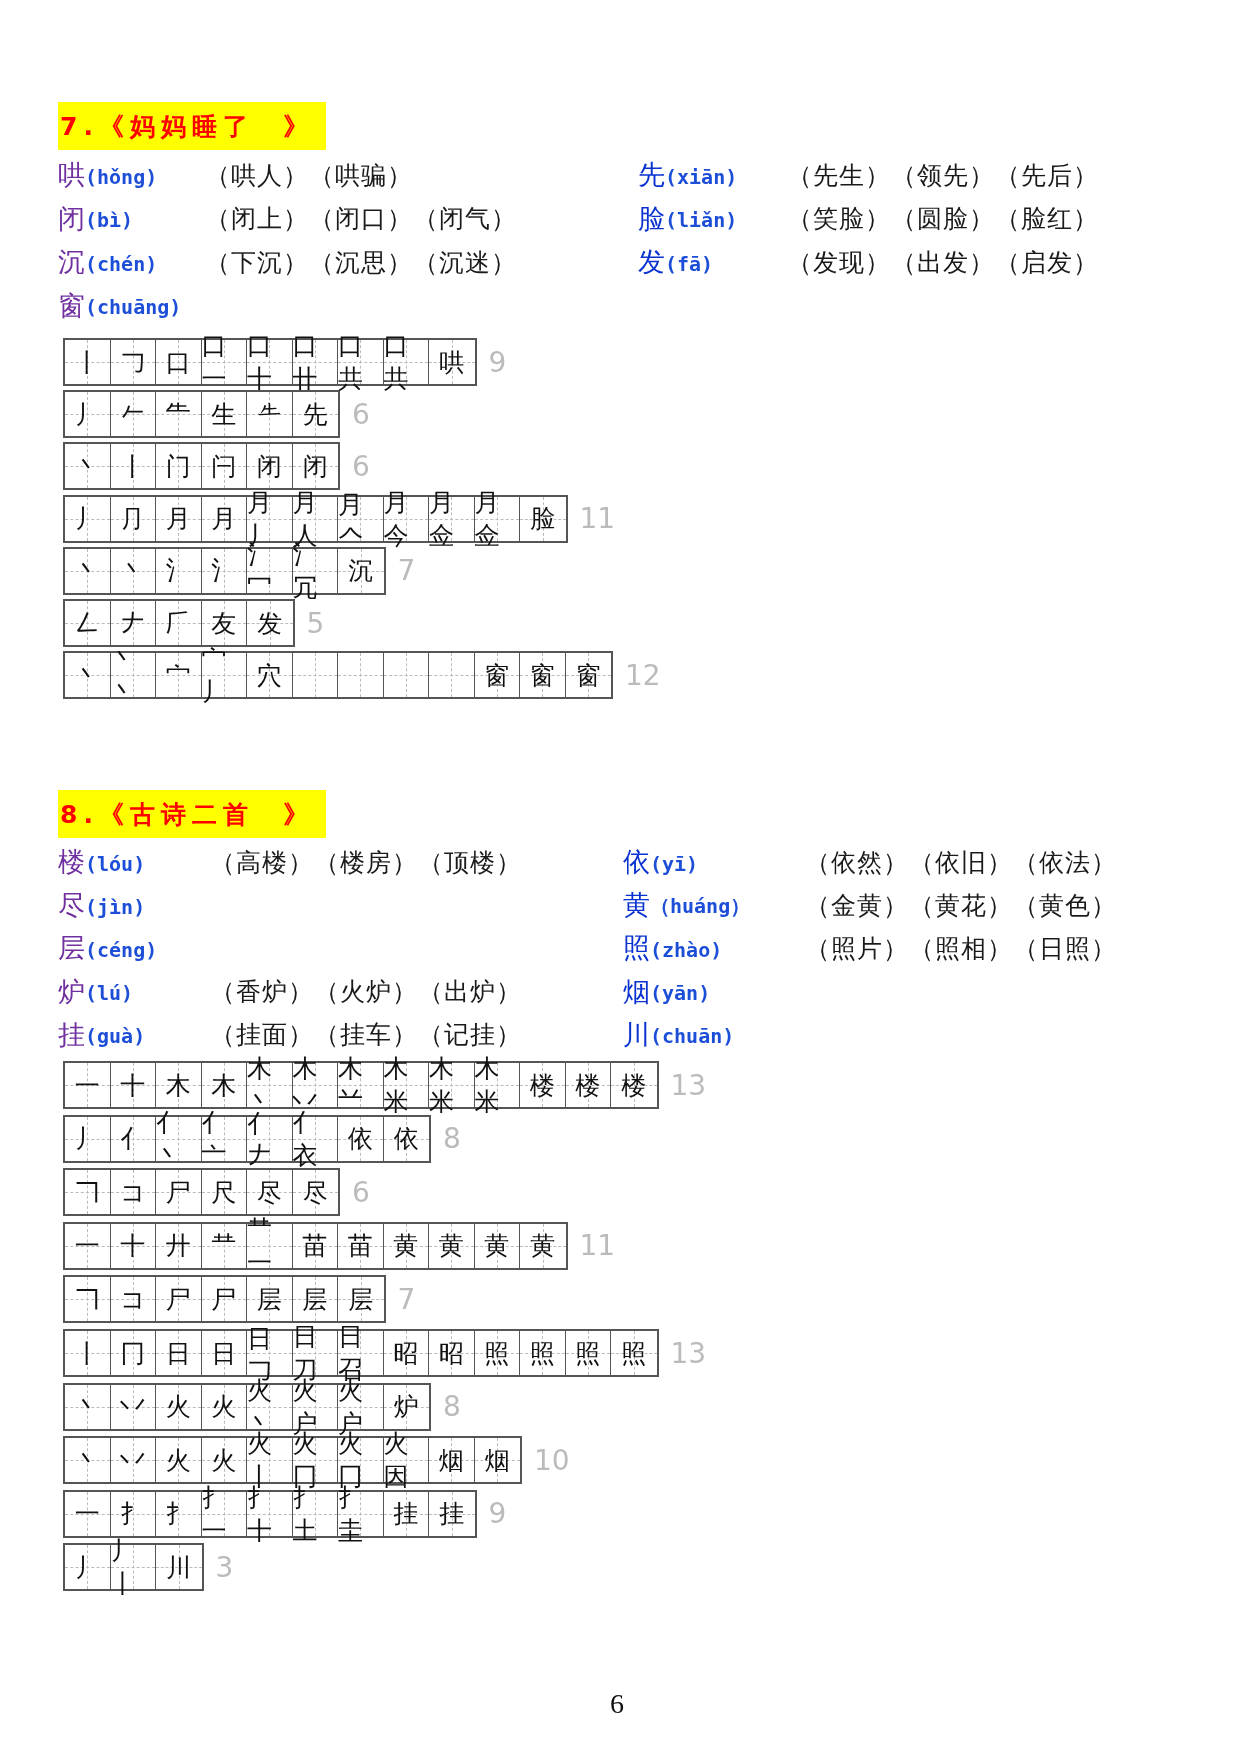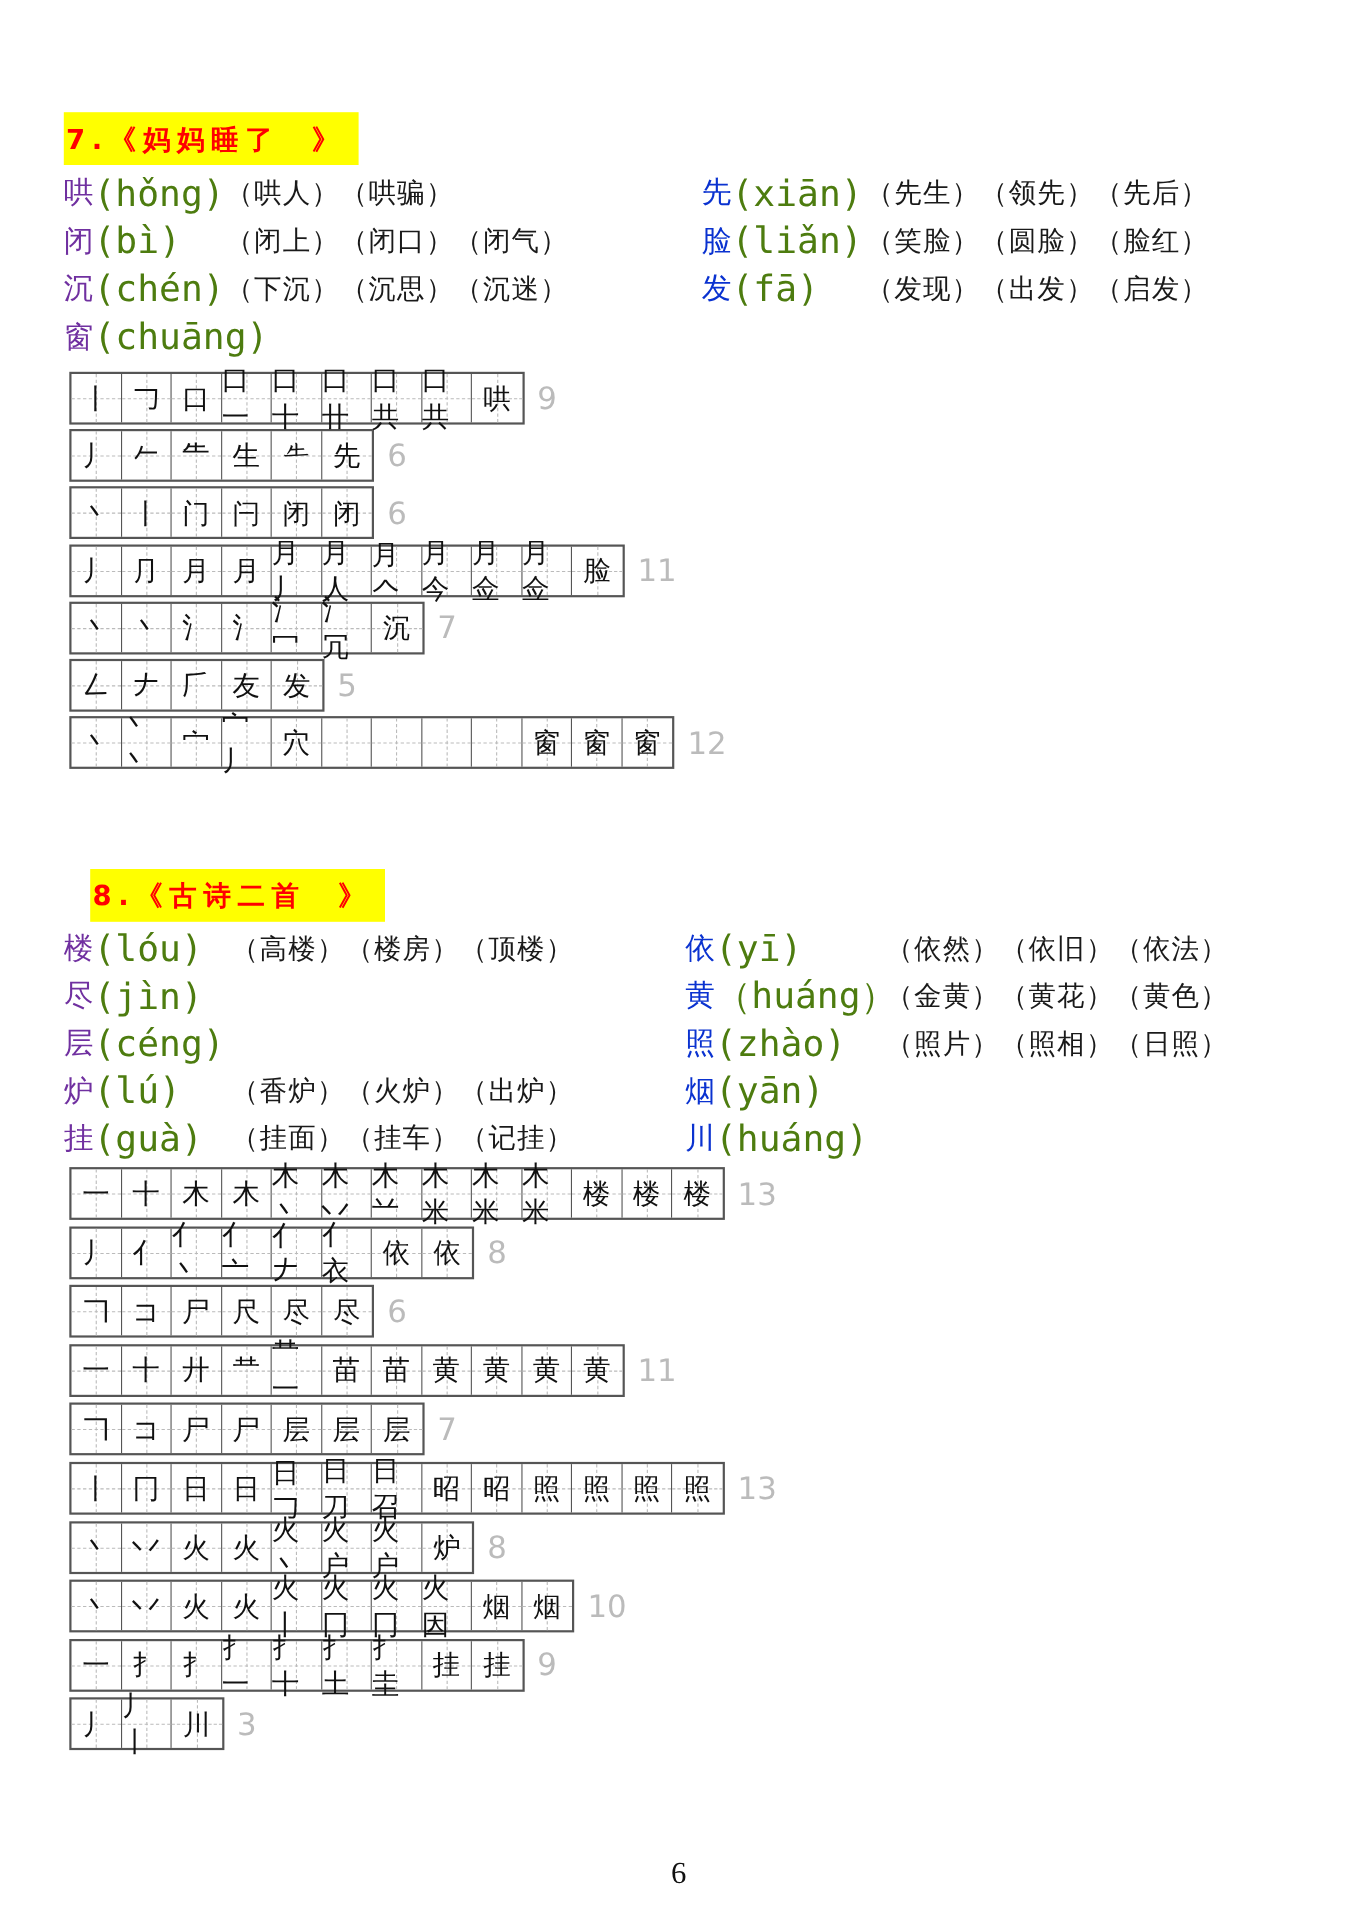--- a/index.html
+++ b/index.html
@@ -7,22 +7,22 @@
          font-family: "DejaVu Serif", "Liberation Serif", serif; color: #111; }
   .title-box { position: absolute; left: 58px; width: 268px; height: 48px;
                background: #FFFF00; display: flex; align-items: center; }
   .title-text { color: #FF0000; font-weight: bold; font-size: 25px; letter-spacing: 6px;
                 font-family: "DejaVu Sans", "Liberation Sans", sans-serif; padding-left: 2px; white-space: pre; }
   .word-row { position: absolute; height: 42px; display: flex; align-items: center;
               font-size: 25px; white-space: nowrap; }
   .char { font-family: "DejaVu Sans", sans-serif; font-size: 27px; }
   .char.purple { color: #7030A0; }
   .char.blue { color: #0A32D0; }
-  .pinyin { color: #4d7c0f; font-family: "DejaVu Sans Mono", "Liberation Mono", monospace;
-            font-weight: normal; font-size: 33px; }
+  .pinyin { color: #1d4ed8; font-family: "DejaVu Sans Mono", "Liberation Mono", monospace;
+            font-weight: bold; font-size: 20px; }
   .pin-col { display: inline-block; }
   .words { color: #1a1a1a; font-family: "DejaVu Serif", serif; font-size: 25px; letter-spacing: 1px; }
   .grid-row { position: absolute; left: 63px; display: flex; align-items: center; }
   .cells { display: flex; border: 2px solid #555; border-bottom-width: 2px; box-sizing: border-box; }
   .cell { width: 45.5px; height: 44px; box-sizing: border-box; border-right: 1px solid #555;
           position: relative; display: flex; align-items: center; justify-content: center;
           font-family: "DejaVu Sans", sans-serif; font-size: 25px; color: #111; }
   .cell:last-child { border-right: none; }
   .cell::before { content: ""; position: absolute; left: 0; right: 0; top: 50%;
                   border-top: 1px dashed #bbb; }
@@ -277,21 +277,21 @@
           <span>窗</span>
         </div>
         <div class="cell">
           <span>窗</span>
         </div>
       </div>
       <span class="count">12</span>
     </div>
   </div>
 
-<div class="title-box" style="top:790px;margin-left:24px;">
+<div class="title-box" style="top:790px;">
   <span class="title-text">8.《古诗二首  》</span>
 </div>
 
 <div id="s1-left">
     <div class="word-row" style="left: 58px; top: 841px;">
       <span class="char purple">楼</span>
       <span class="pin-col" style="width:125px"><span class="pinyin">(lóu)</span></span>
       <span class="words">（高楼）（楼房）（顶楼）</span>
     </div>
     <div class="word-row" style="left: 58px; top: 884.2px;">
@@ -328,21 +328,21 @@
       <span class="char blue">照</span>
       <span class="pin-col" style="width:155px"><span class="pinyin">(zhào)</span></span>
       <span class="words">（照片）（照相）（日照）</span>
     </div>
     <div class="word-row" style="left: 623px; top: 970.6px;">
       <span class="char blue">烟</span>
       <span class="pin-col" style="width:155px"><span class="pinyin">(yān)</span></span>
     </div>
     <div class="word-row" style="left: 623px; top: 1013.8px;">
       <span class="char blue">川</span>
-      <span class="pin-col" style="width:155px"><span class="pinyin">(huáng)</span></span>
+      <span class="pin-col" style="width:155px"><span class="pinyin">(chuān)</span></span>
     </div>
   </div>
 <div id="s1-grids">
     <div class="grid-row" style="top: 1061px;">
       <div class="cells">
         <div class="cell">
           <span>一</span>
         </div>
         <div class="cell">
           <span>十</span>

